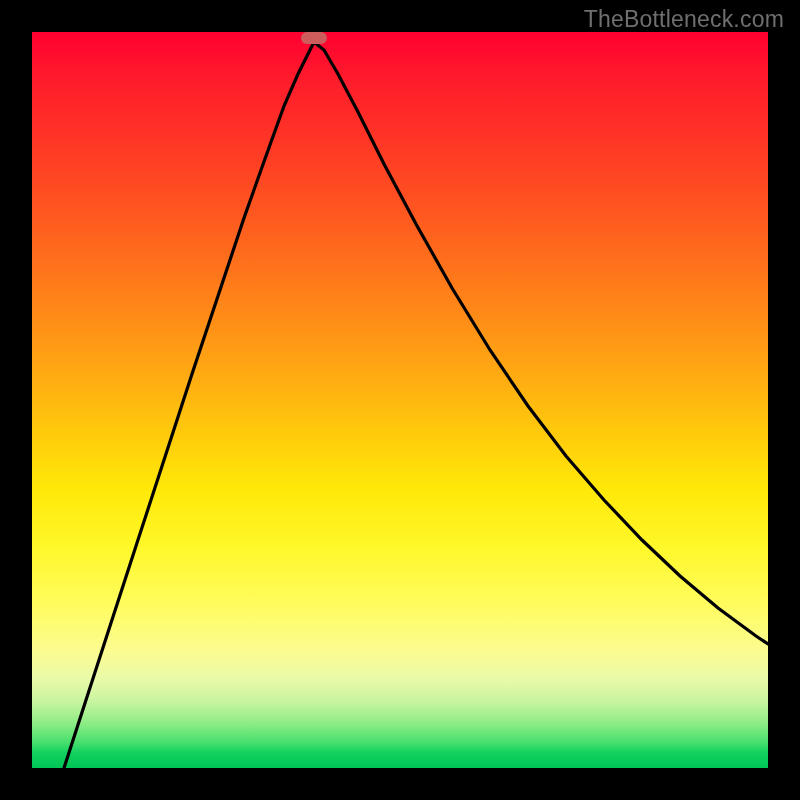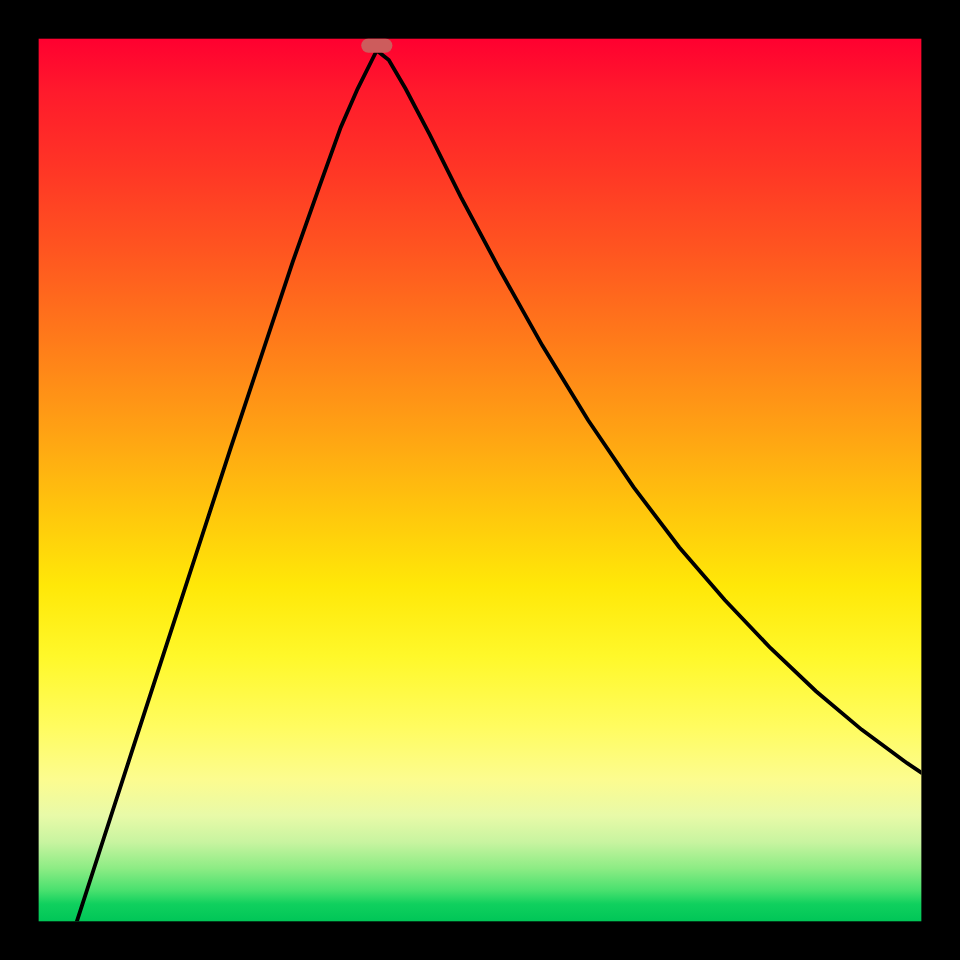--- a/index.html
+++ b/index.html
@@ -76,13 +76,14 @@
 <body>
 
 <div class="frame">
   <div class="plot-area">
     <div class="gradient"></div>
     <svg class="curve" viewBox="0 0 736 736" preserveAspectRatio="none">
       <path id="curve-path" fill="none" stroke="#000" stroke-width="3.2" stroke-linecap="round" d="M32 736 L54 668 L78 594 L104 514 L132 428 L160 342 L188 258 L212 186 L234 124 L252 74 L266 42 L278 18 L282 10 L292 18 L306 42 L326 80 L352 132 L384 192 L420 256 L458 318 L496 374 L534 424 L572 468 L610 508 L648 544 L686 576 L724 604 L736 612"></path>
     </svg>
     <div id="marker" class="marker" style="left: 282px; top: 6px; background: rgb(205, 92, 92);"></div>
   </div>
+  <div class="attribution">TheBottleneck.com</div>
 </div>
 
 </body></html>

